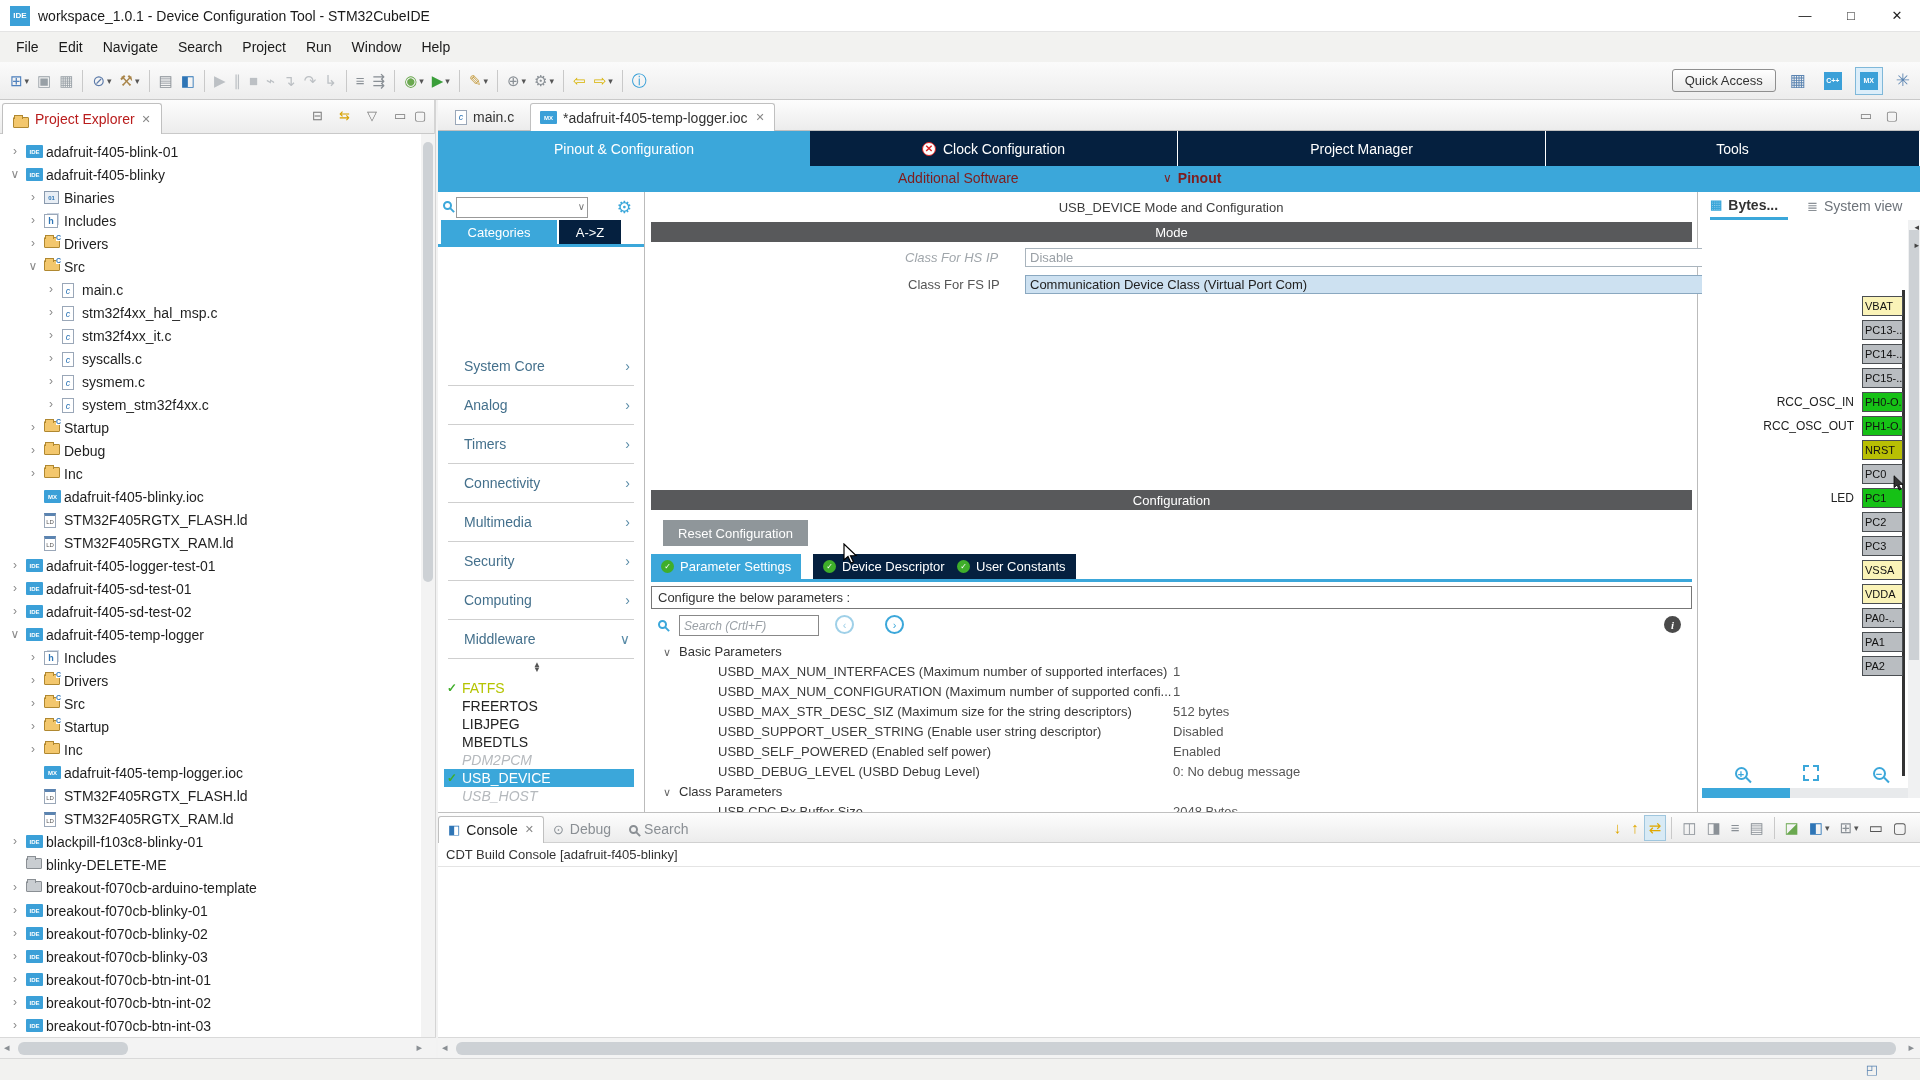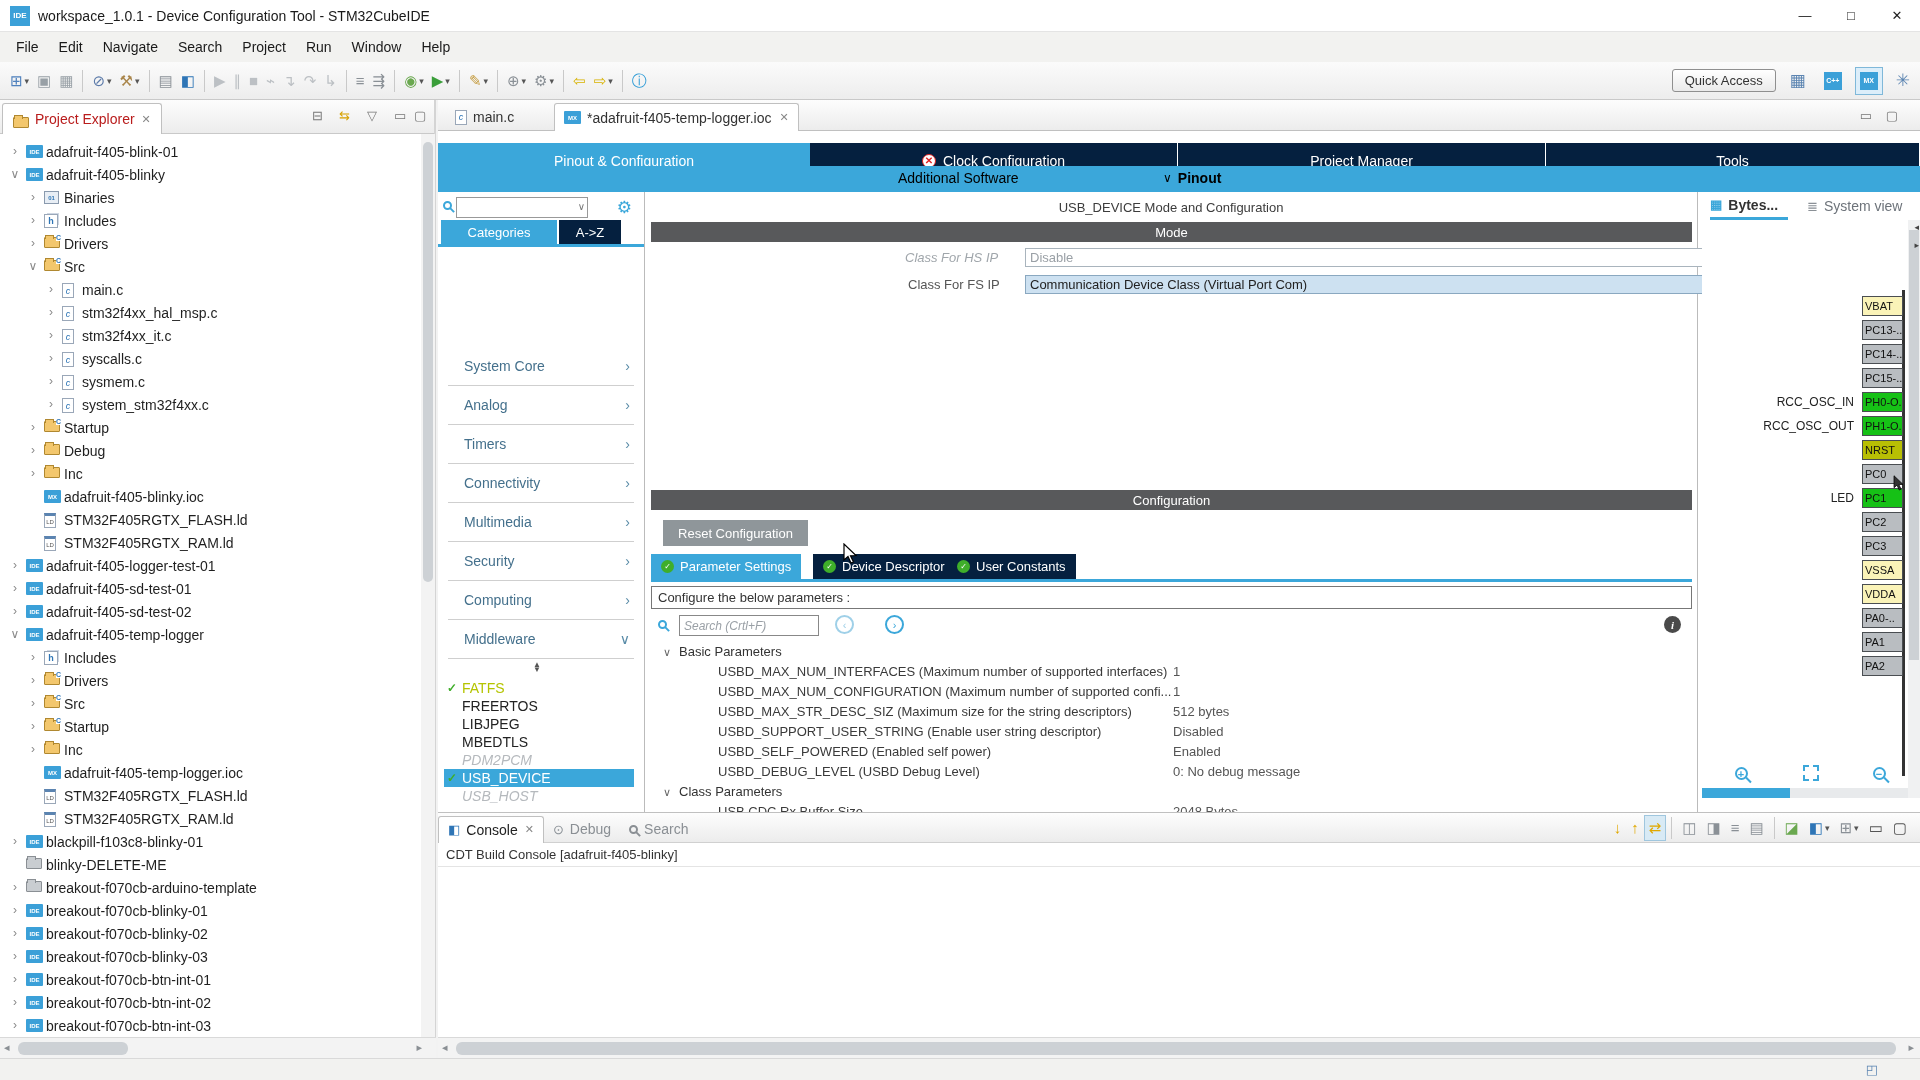--- a/index.html
+++ b/index.html
@@ -51,31 +51,31 @@
   .ti-folder-c::after { content:"C"; position:absolute; right:-2px; top:-4px; font-size:7px; font-weight:bold; color:#2e75b6; background:#fff; line-height:7px; }
   .ti-closed { background:#c9cdd1; border-color:#8a8f94; }
   .ti-closed::before { border-color:#8a8f94; }
   .vscroll { position:absolute; background:#f3f3f3; }
   .vthumb { position:absolute; left:2px; width:10px; background:#cdd1d5; border-radius:5px; }
 
   
   #editor { position:absolute; left:438px; top:100px; width:1482px; height:712px; background:#fff; }
   #etabbar { position:absolute; left:0; top:0; width:100%; height:31px; background:linear-gradient(#fdfdfd,#ececec); border-bottom:1px solid #c0c0c0; }
   .etab { position:absolute; top:3px; height:28px; display:flex; align-items:center; padding:0 9px; font-size:14px; color:#333; }
-  .etab.active { background:#fff; border:1px solid #c0c0c0; border-bottom:none; border-radius:3px 3px 0 0;margin-left:24px; }
+  .etab.active { background:#fff; border:1px solid #c0c0c0; border-bottom:none; border-radius:3px 3px 0 0; }
   .etab .ti { position:static; margin-right:6px; }
   .etab-close { margin-left:8px; color:#888; font-size:11px; }
   .eicon { position:absolute; top:8px; font-size:13px; color:#777; }
 
   
   #cfgtabs { position:absolute; left:0; top:31px; width:100%; height:35px; display:flex; }
-  .cfgtab { height:35px; display:flex; align-items:center; justify-content:center; font-size:14px; color:#fff; background:#05203f; border-right:1px solid #ffffff;margin-top:12px; }
+  .cfgtab { height:35px; display:flex; align-items:center; justify-content:center; font-size:14px; color:#fff; background:#05203f; border-right:1px solid #ffffff; }
   .cfgtab.active { background:#3ba7da; border-right:none; }
   .err-dot { width:14px; height:14px; border-radius:50%; background:#fff; color:#d22; font-size:10px; font-weight:bold; display:flex; align-items:center; justify-content:center; margin-right:7px; border:1px solid #d22;}
-  #subbar { position:absolute; left:0; top:66px; width:100%; height:26px; background:#3ba7da; color:#000000; font-size:14px; }
+  #subbar { position:absolute; left:0; top:66px; width:100%; height:26px; background:#3ba7da; color:#7f1d1d; font-size:14px; }
   #addsoft { position:absolute; left:460px; top:4px; }
   #pinout-dd { position:absolute; left:725px; top:4px; display:flex; align-items:center; font-weight:bold; }
   #pinout-dd .chev { font-weight:normal; margin-right:6px; font-size:12px; }
 
   
   #cats { position:absolute; left:0; top:92px; width:207px; height:620px; background:#fff; border-right:1px solid #bbb; }
   #cat-search { position:absolute; left:18px; top:5px; width:132px; height:21px; border:1px solid #999; background:#fff; }
   #cat-search input { width:108px; height:19px; border:none; outline:none; font-size:12px; padding-left:4px; font-family:"Liberation Sans",sans-serif;}
   #cat-search .dd { position:absolute; right:2px; top:3px; color:#777; font-size:10px; }
   .mag { display:inline-block; width:9px; height:9px; border:2px solid #3ba7da; border-radius:50%; position:relative; }

